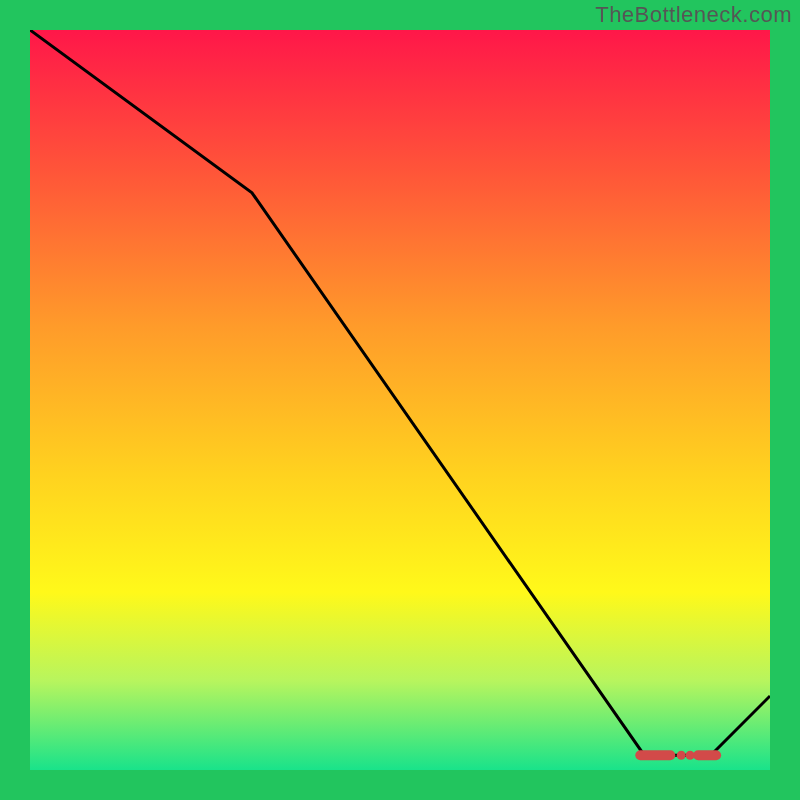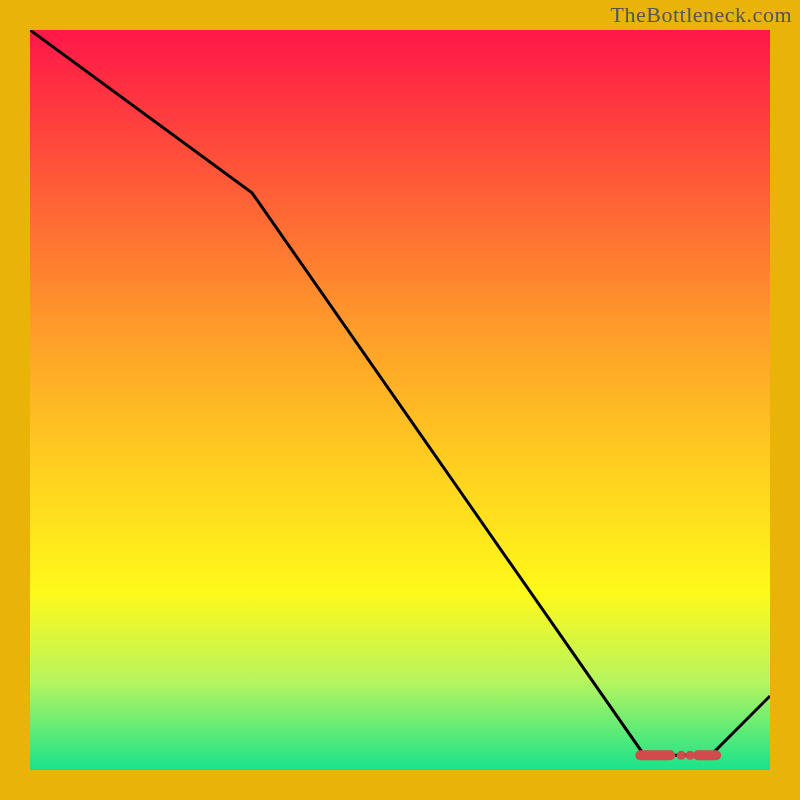--- a/index.html
+++ b/index.html
@@ -8,22 +8,21 @@
     width: 800px;
     height: 800px;
     background: #000;
     font-family: Arial, Helvetica, sans-serif;
     overflow: hidden;
   }
   .frame {
     position: relative;
     width: 800px;
     height: 800px;
-    background: #eab308;
-    font-family: Liberation Serif, serif;
+    background: #22c55e;
   }
   .watermark {
     position: absolute;
     top: 2px;
     right: 8px;
     color: #555;
     font-size: 22px;
     font-weight: 500;
     letter-spacing: 0.5px;
     z-index: 50;

